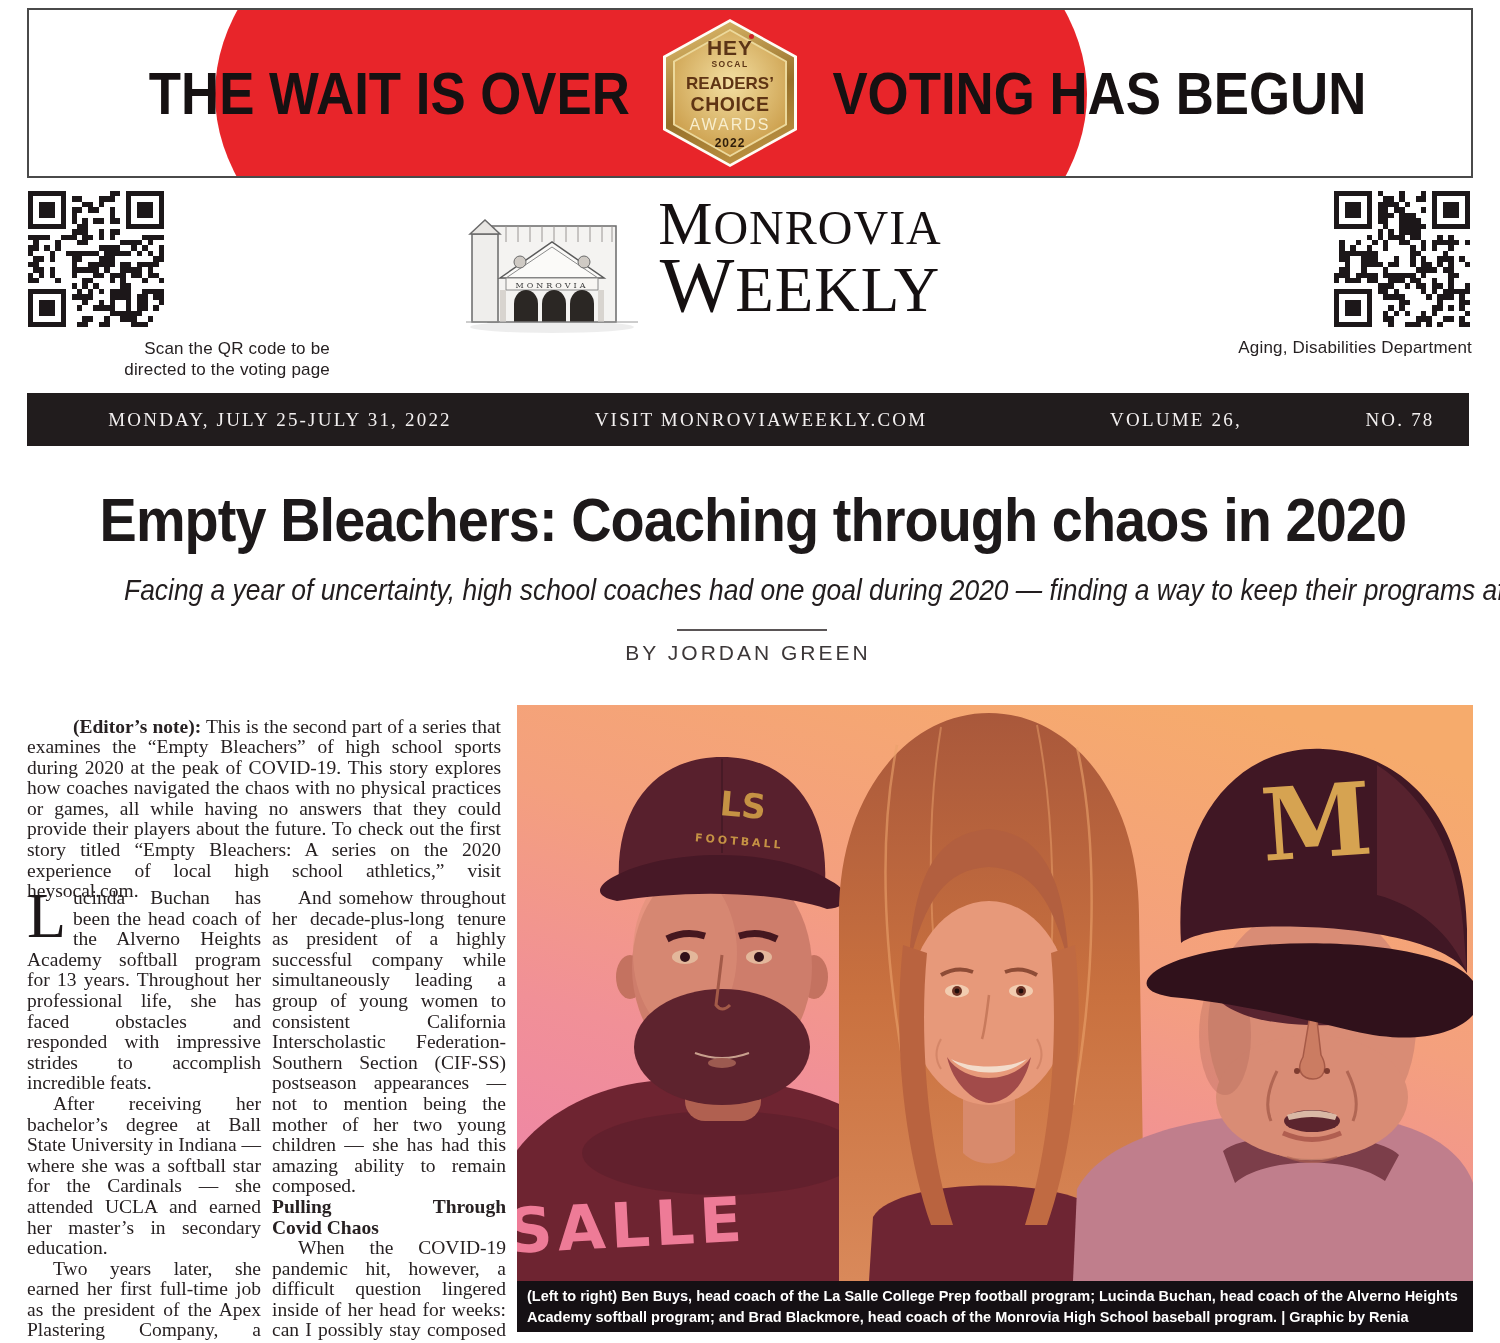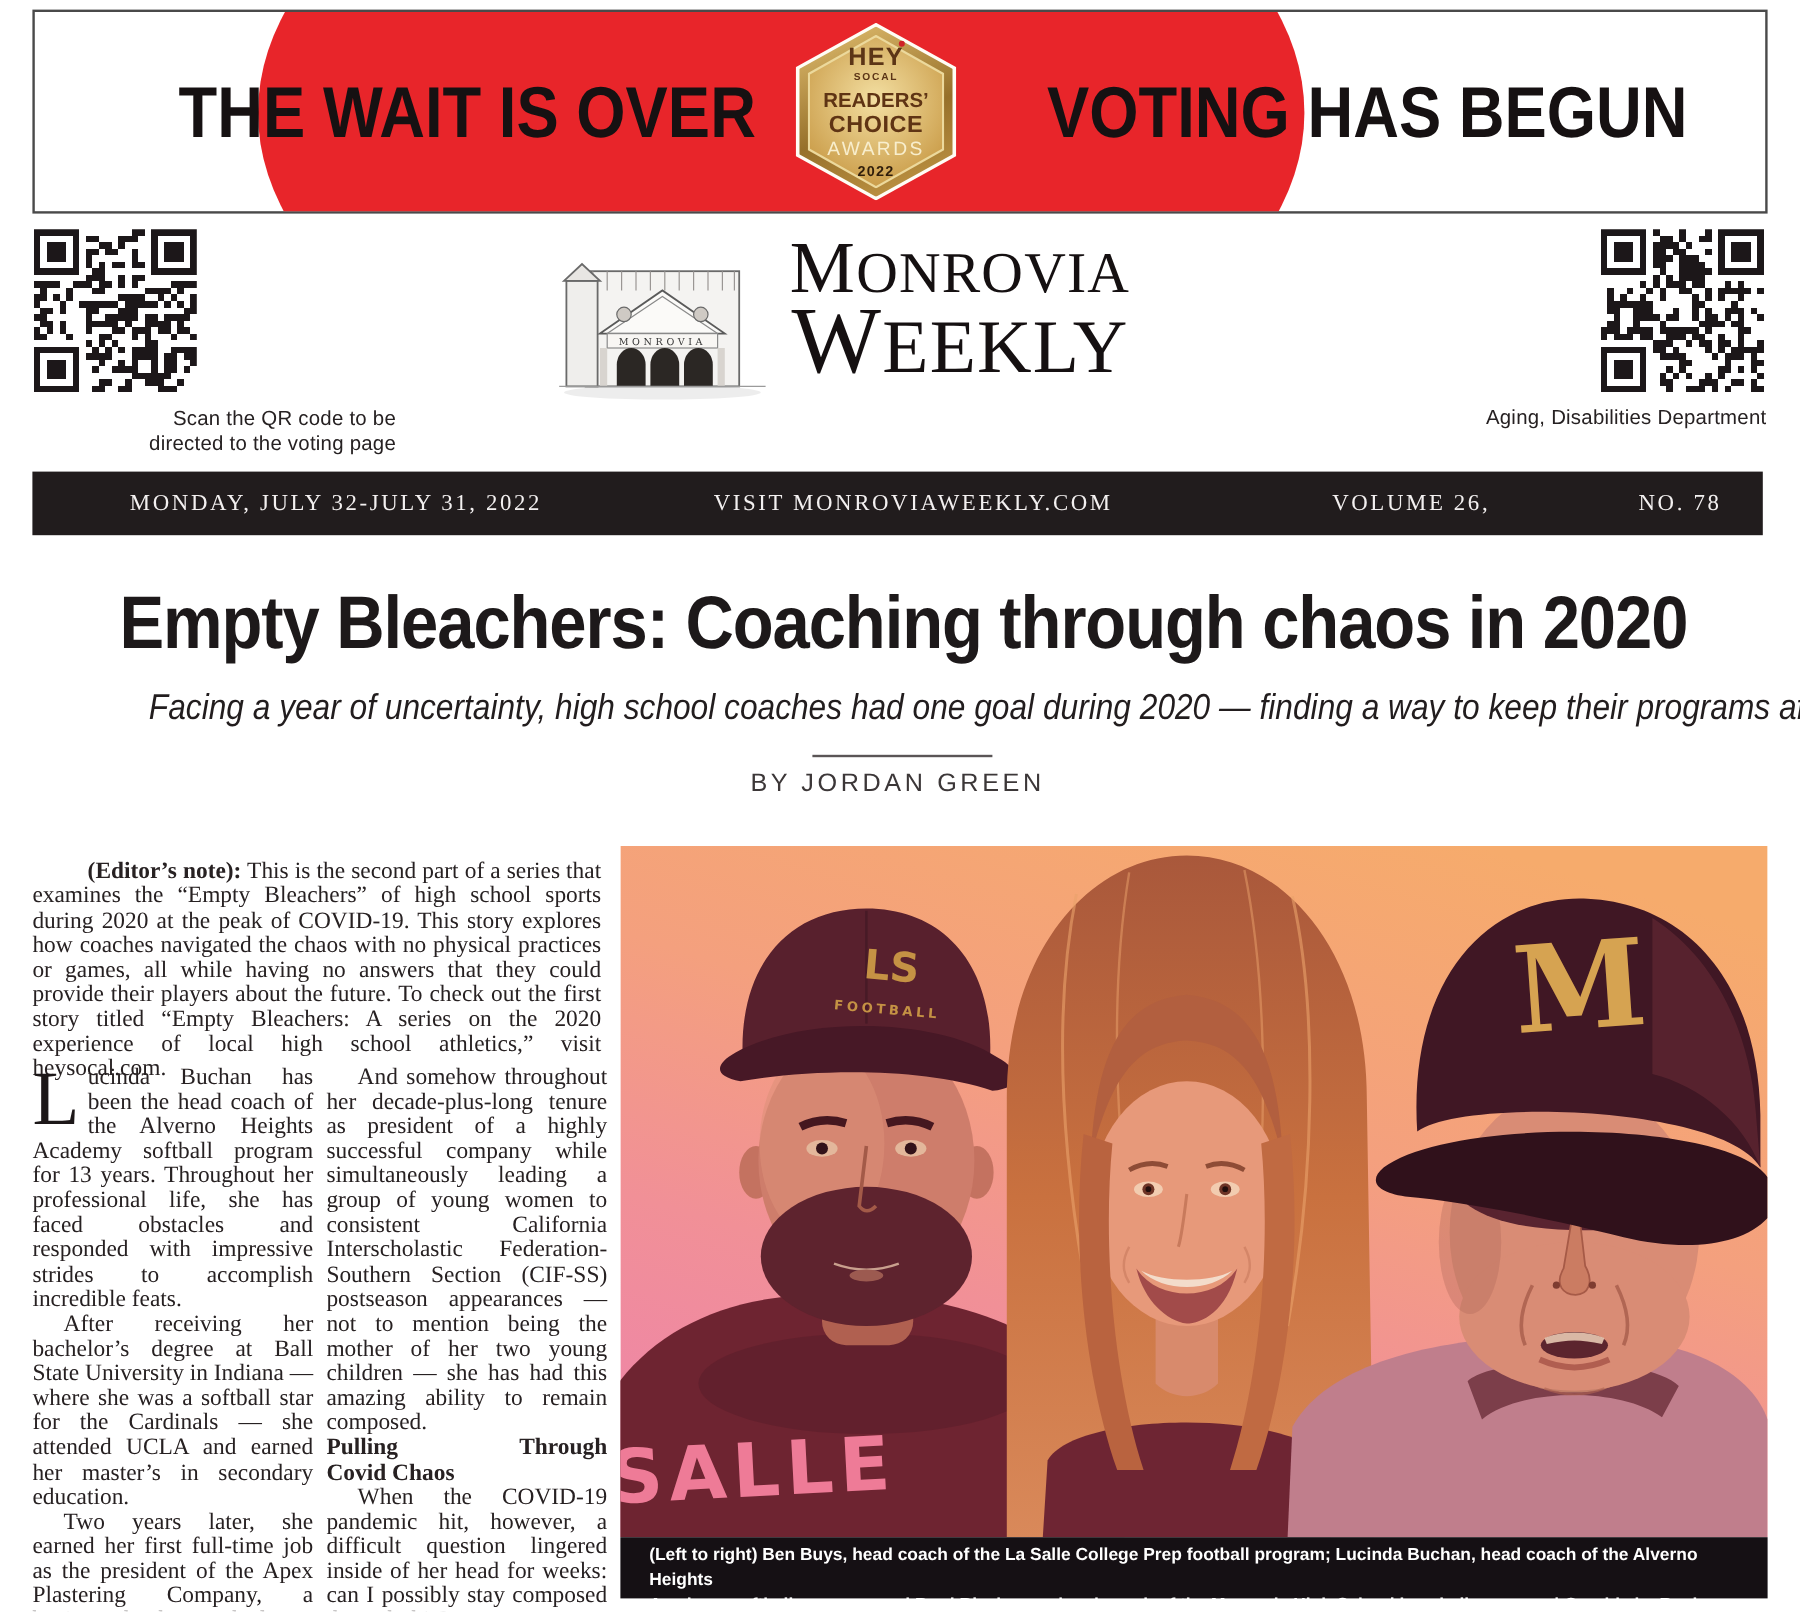--- a/index.html
+++ b/index.html
@@ -8,21 +8,21 @@
 
   
   .banner{position:absolute;left:27px;top:8px;width:1442px;height:166px;background:#fff;
           border:2px solid #4a4a4a;overflow:hidden;}
   .banner-red{position:absolute;left:186px;top:-181px;width:872px;height:530px;
               background:#e8252a;border-radius:50%;}
   .banner-text{position:absolute;top:0;height:100%;display:flex;align-items:center;justify-content:center;
                font-weight:700;font-size:60px;letter-spacing:0px;color:#161112;white-space:nowrap;}
   .banner-text span{display:inline-block;transform:scaleX(.88);}
   .bt-left{left:80px;width:560px;}
-  .bt-right{left:800px;width:620px;}
+  .bt-right{left:760px;width:620px;}
 
   
   .badge{position:absolute;left:634px;top:9px;width:134px;height:148px;}
   .hex{clip-path:polygon(50% 0,100% 25%,100% 75%,50% 100%,0 75%,0 25%);}
   .h-white{position:absolute;inset:0;background:#fffdf6;}
   .h-gold{position:absolute;inset:3px;background:linear-gradient(160deg,#e3c071,#96702a 55%,#c69a48);}
   .h-ring{position:absolute;inset:10px;background:#ecd99c;}
   .h-core{position:absolute;inset:12px;background:radial-gradient(circle at 50% 42%,#f3dfa2,#cda14f 75%,#b98c3c);}
   .badge-stack{position:absolute;inset:12px;display:flex;flex-direction:column;align-items:center;
                justify-content:center;text-align:center;line-height:1;}
@@ -77,21 +77,21 @@
   .col p{margin:0;text-indent:26px;}
   .col p.first{text-indent:0;}
   .dropcap{float:left;font-size:64px;line-height:50px;padding:3px 7px 0 0;font-family:"Liberation Serif",serif;color:#1c1718;}
   .col-subhead{font-weight:700;}
   .col-subhead .j{display:block;text-align:justify;text-align-last:justify;}
 
   
   .photo{position:absolute;left:517px;top:705px;width:956px;height:576px;}
   .photo svg{display:block;width:100%;height:100%;}
   .photocap{position:absolute;left:517px;top:1281px;width:956px;height:51px;background:#151014;
-            color:#fff;font-weight:700;font-size:14.5px;line-height:21px;padding:5px 24px;box-sizing:border-box;}
+            color:#fff;font-weight:700;font-size:14.5px;line-height:21px;padding:5px 10px;box-sizing:border-box;}
 </style>
 </head>
 <body>
 
 <div id="page">
 
   <div class="banner">
     <div class="banner-red"></div>
     <div class="banner-text bt-left">
       <span>THE WAIT IS OVER</span>
@@ -595,21 +595,21 @@
       <rect x="136" y="90" width="6" height="32" fill="#d8d4cf"></rect>
       <line x1="4" y1="122" x2="176" y2="122" stroke="#9a9a9a"></line>
     </svg>
   </div>
   <div class="mast-title">
     <div class="mt1"><span class="cap">M</span><span>ONROVIA</span></div>
     <div class="mt2"><span class="cap">W</span><span>EEKLY</span></div>
   </div>
 
   <div class="datebar">
-    <span class="db1">MONDAY, JULY 32-JULY 31, 2022</span>
+    <span class="db1">MONDAY, JULY 25-JULY 31, 2022</span>
     <span class="db2">VISIT MONROVIAWEEKLY.COM</span>
     <span class="db3">VOLUME 26,</span>
     <span class="db4">NO. 78</span>
   </div>
 
   <div class="headline"><span>Empty Bleachers: Coaching through chaos in 2020</span></div>
   <div class="subhead"><span>Facing a year of uncertainty, high school coaches had one goal during 2020 — finding a way to keep their programs afloat</span></div>
   <div class="byrule"></div>
   <div class="byline">BY JORDAN GREEN</div>
 

